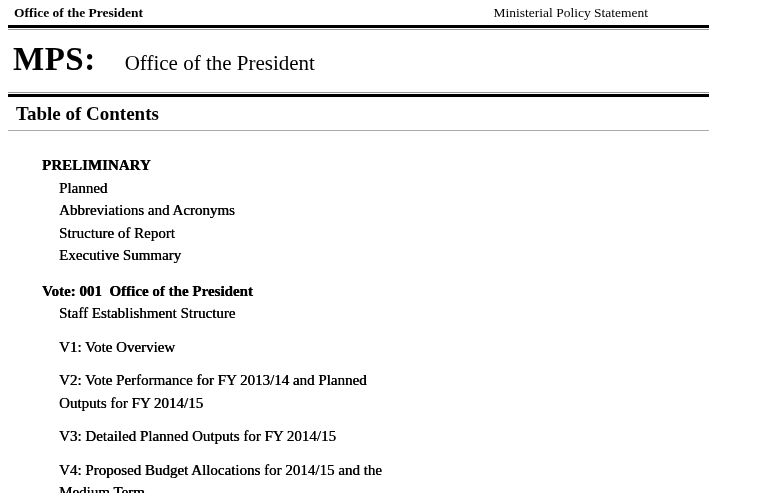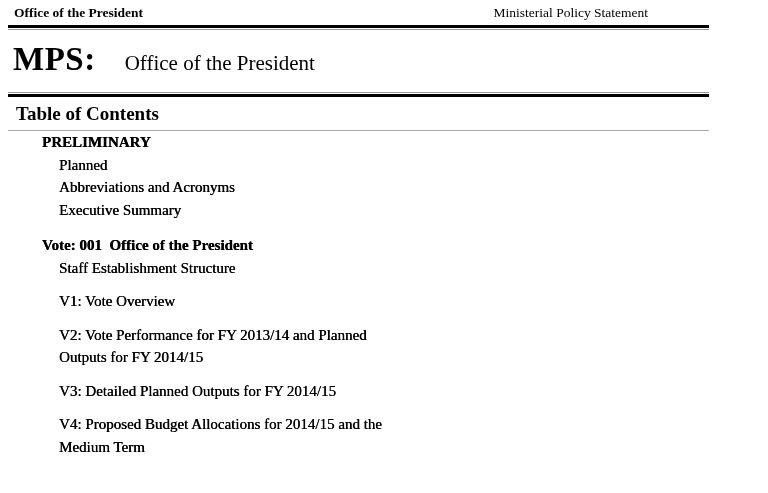--- a/index.html
+++ b/index.html
@@ -71,21 +71,21 @@
     background: #aaaaaa;
     margin: 4px 5px 0 8px;
   }
 
   
   .toc {
     font-size: 15px;
     line-height: 22.5px;
     text-shadow: 0.35px 0 0 #000000; 
   }
-  .toc-section-first { }
+  .toc-section-first { margin-top: 23px; }
   .toc-section-next  { margin-top: 13px; }
   .sec-title {
     font-weight: bold;
     padding-left: 42px;
     white-space: pre-wrap; 
   }
   .sec-item, .entry-line {
     padding-left: 59px;
   }
   .toc-entry { margin-top: 11px; }
@@ -117,20 +117,21 @@
 
   <div class="toc-heading">Table of Contents</div>
   <div class="thin-rule"></div>
 
   <div class="toc">
 
     <div class="toc-section toc-section-first">
       <div class="sec-title">PRELIMINARY</div>
       <div class="sec-item">Planned</div>
       <div class="sec-item">Abbreviations and Acronyms</div>
+      <div class="sec-item">Structure of Report</div>
       <div class="sec-item">Executive Summary</div>
     </div>
 
     <div class="toc-section toc-section-next">
       <div class="sec-title">Vote: 001  Office of the President</div>
       <div class="sec-item">Staff Establishment Structure</div>
     </div>
 
     <div class="toc-entry">
       <div class="entry-line">V1: Vote Overview</div>

